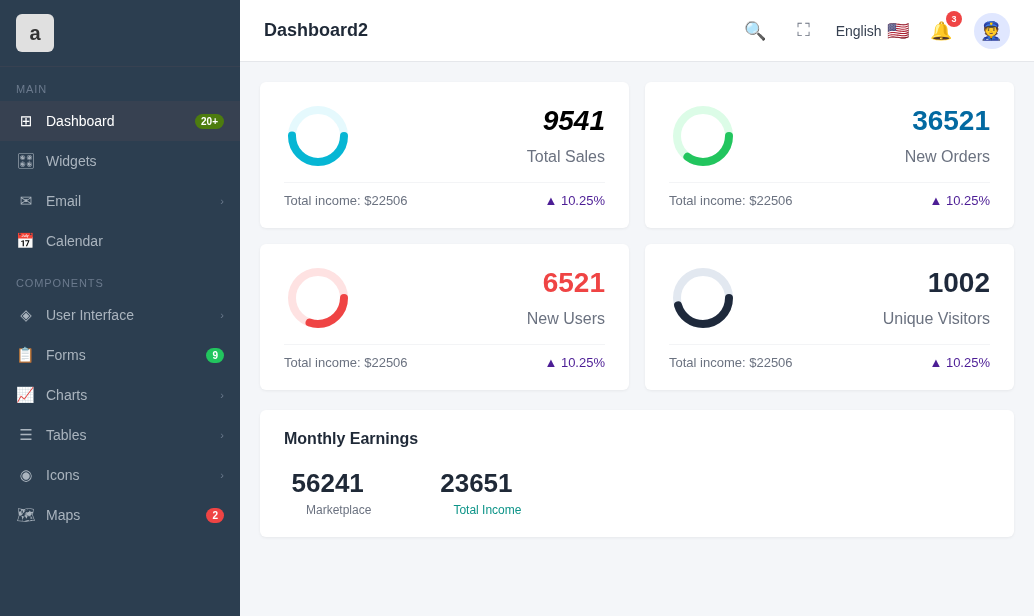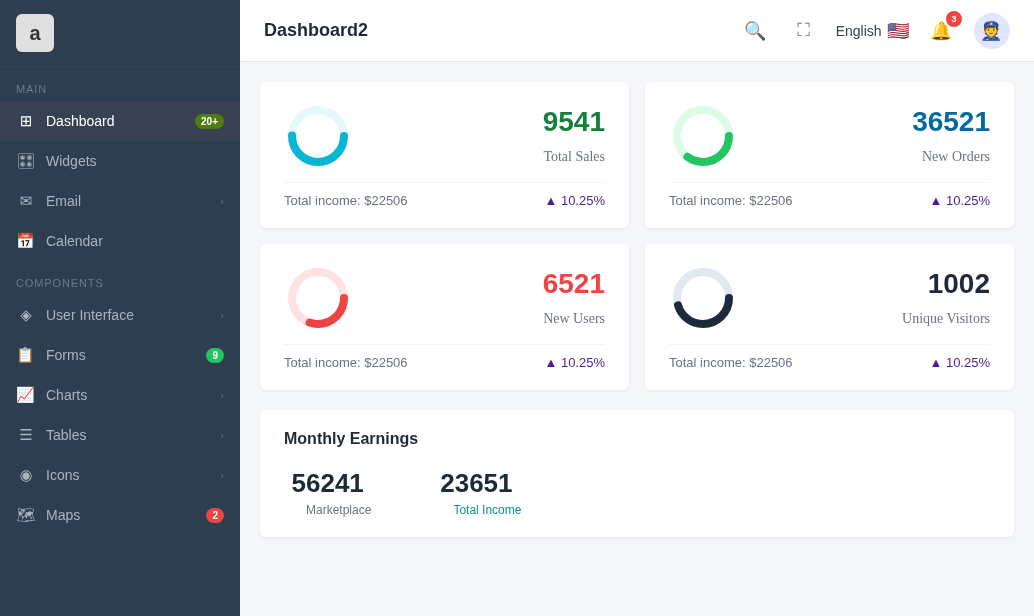--- a/index.html
+++ b/index.html
@@ -143,21 +143,21 @@
       gap: 10px;
       box-shadow: 0 1px 3px rgba(0,0,0,0.06);
     }
     .card-top {
       display: flex;
       align-items: center;
       gap: 20px;
     }
     .card-info { flex: 1; display: flex; flex-direction: column; align-items: flex-end; }
     .card-number { font-size: 28px; font-weight: 700; line-height: 1.1; }
-    .card-label { font-size: 14px; color: #6b7280; margin-top: 12px; font-family: Liberation Serif, serif; }
+    .card-label { font-size: 16px; color: #6b7280; margin-top: 12px; }
     .card-bottom {
       display: flex;
       justify-content: space-between;
       align-items: center;
       font-size: 13px;
       color: #6b7280;
       border-top: 1px solid #f3f4f6;
       padding-top: 10px;
       margin-top: 2px;
     }
@@ -184,21 +184,21 @@
       color: #1f2937;
       margin-bottom: 20px;
     }
     .monthly-stats {
       display: flex;
       gap: 60px;
     }
     .monthly-stat { text-align: center; }
     .monthly-number { font-size: 26px; font-weight: 700; color: #1f2937; }
     .monthly-label { font-size: 12px; color: #6b7280; margin-top: 4px; margin-left: 22px; }
-    .color-cyan { color: #15803d; }
+    .color-cyan { color: #000000; font-style: italic; }
     .color-yellow { color: #0369a1; }
     .color-red { color: #ef4444; }
     .color-dark { color: #1e293b; }
     .color-teal { color: #0d9488; }
   </style>
 </head>
 <body>
 
 <nav class="sidebar">
   <div class="sidebar-logo">

